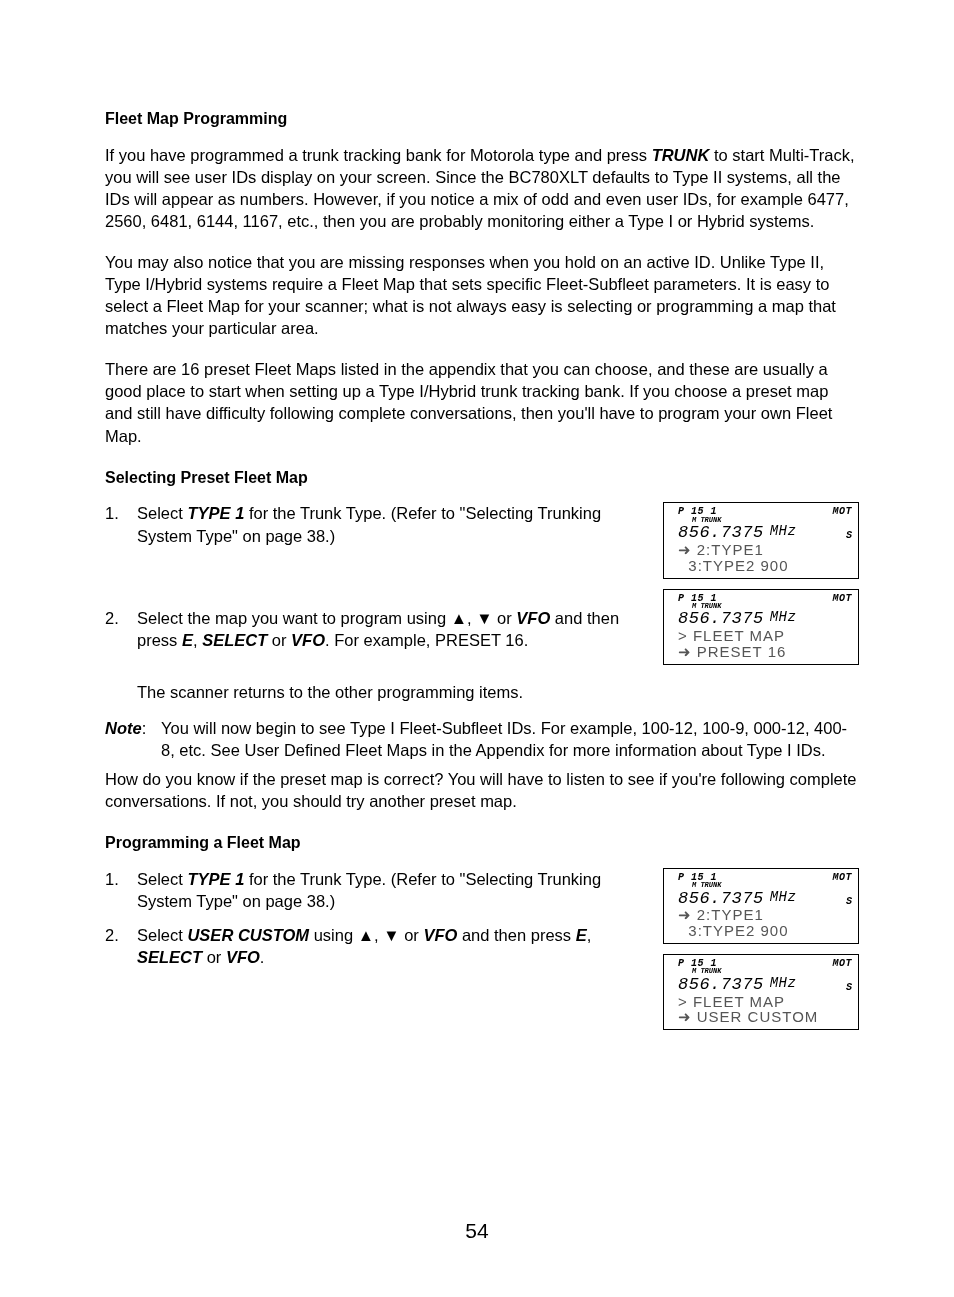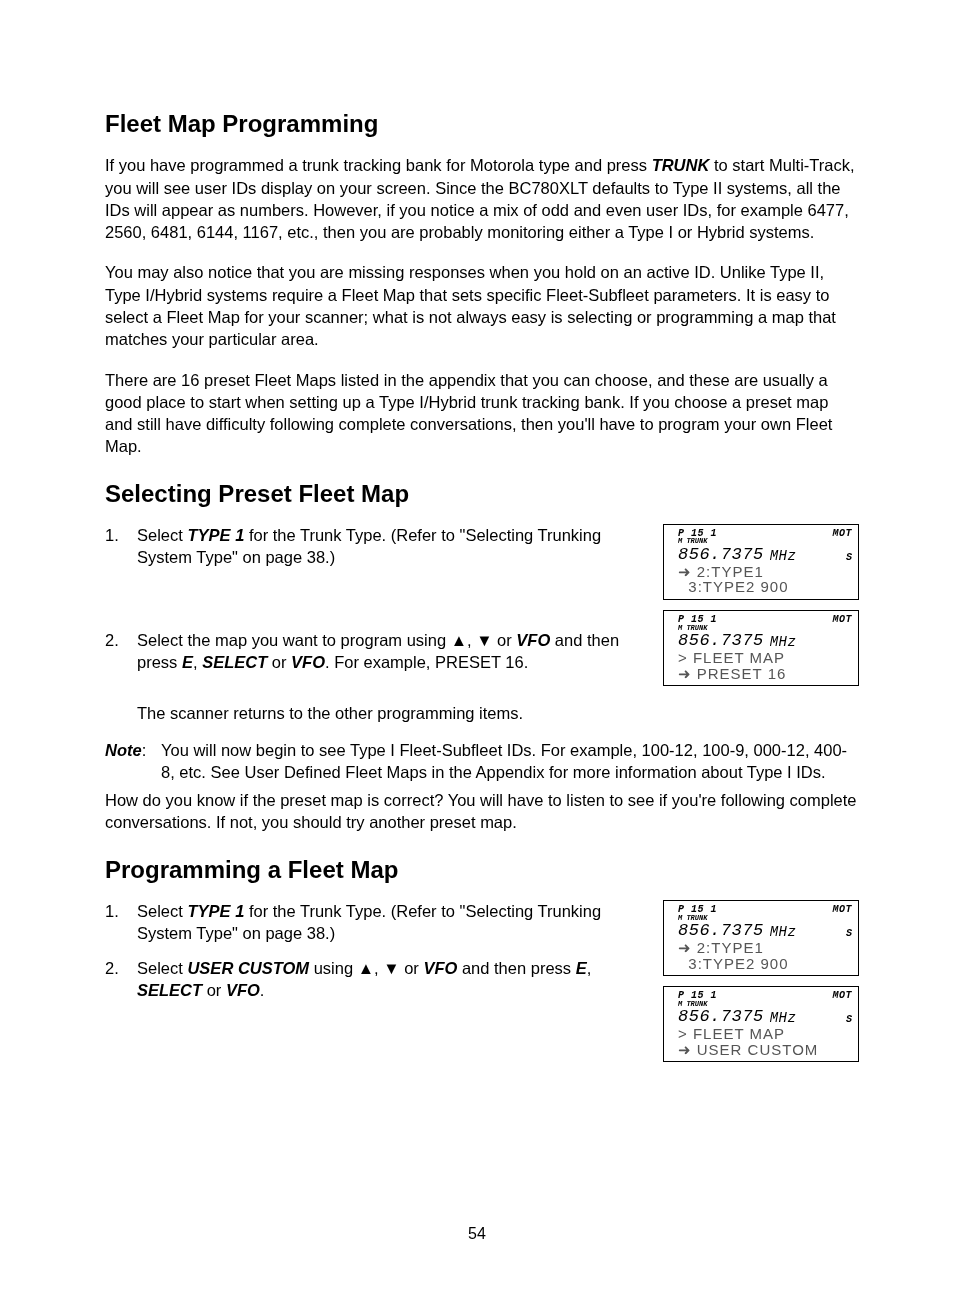--- a/index.html
+++ b/index.html
@@ -12,21 +12,21 @@
     padding: 0;
   }
   .page {
     width: 954px;
     min-height: 1297px;
     box-sizing: border-box;
     padding: 108px 95px 40px 105px;
     position: relative;
   }
   h2 {
-    font-size: 24px;
+    font-size: 16px;
     font-weight: bold;
     margin: 0 0 14px 0;
   }
   p {
     margin: 0 0 18px 0;
   }
   .sec {
     margin-bottom: 20px;
   }
   ol {
@@ -75,28 +75,29 @@
     font-style: italic;
     letter-spacing: 0.5px;
     display: flex;
     justify-content: space-between;
   }
   .lcd .sub {
     font-size: 7px;
     font-weight: bold;
     font-style: italic;
     margin-top: -1px;
+    margin-left: 14px;
   }
   .lcd .freq {
     font-family: "Courier New", monospace;
     font-size: 17px;
     font-style: italic;
     letter-spacing: 0.5px;
     display: flex;
-    align-items: flex-end;
+    align-items: flex-start;
     gap: 6px;
   }
   .lcd .freq .small { font-size: 14px; font-style: italic; }
   .lcd .row {
     font-family: Liberation Sans, sans-serif;
     font-size: 15px;
     letter-spacing: 1px;
     color: #555;
     white-space: pre;
   }
@@ -108,21 +109,21 @@
     font-style: italic;
     font-weight: bold;
   }
   .clear { clear: both; }
   .page-num {
     text-align: center;
     position: absolute;
     bottom: 52px;
     left: 0;
     right: 0;
-    font-size: 16px;
+    font-size: 21px;
   }
   b { font-weight: bold; font-style: italic; }
   i.b { font-weight: bold; font-style: italic; }
   .arrow { font-family: Arial, sans-serif; }
   .note-body { display:inline; }
   .note-wrap { padding-left: 56px; position: relative; }
   .note-wrap .nlab { position:absolute; left:0; top:0; }
 </style>
 </head>
 <body>

